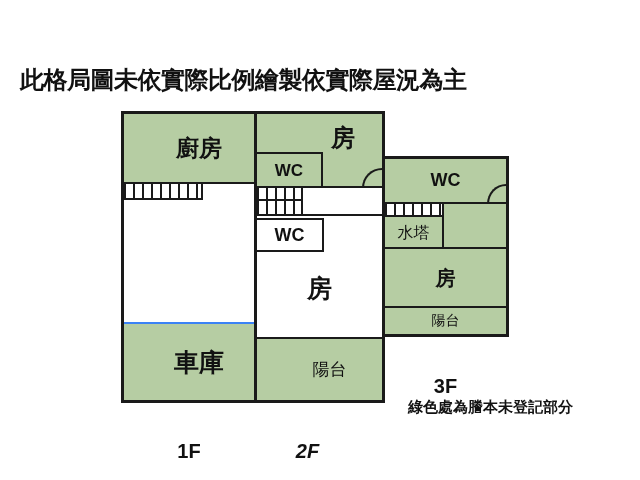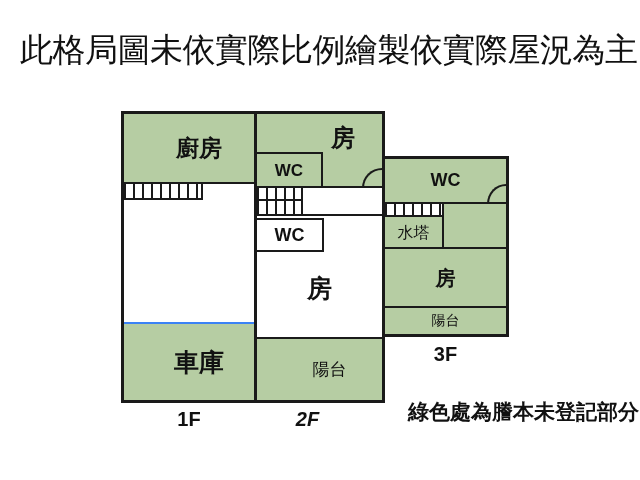--- a/index.html
+++ b/index.html
@@ -4,22 +4,22 @@
 <style>
   html,body{margin:0;padding:0;}
   body{
     width:640px;height:480px;position:relative;background:#ffffff;
     font-family:"Liberation Sans","DejaVu Sans",sans-serif;
     color:#111;overflow:hidden;
   }
   .abs{position:absolute;}
   
   .page-title{
-    position:absolute;left:20px;top:28px;
-    font-size:33px;font-weight:400;letter-spacing:-0.5px;white-space:nowrap;
+    position:absolute;left:20px;top:64px;
+    font-size:24px;font-weight:700;letter-spacing:-0.5px;white-space:nowrap;
   }
   
   .block{position:absolute;border:3px solid #1a1a1a;box-sizing:border-box;background:#fff;}
   .blk-1f{left:121px;top:111px;width:136px;height:292px;}
   .blk-2f{left:254px;top:111px;width:131px;height:292px;}
   .blk-3f{left:382px;top:156px;width:127px;height:181px;background:#b6cda3;}
   .area{position:absolute;left:0;right:0;box-sizing:border-box;display:flex;align-items:center;justify-content:center;}
   .green{background:#b6cda3;padding-left:20px;}
   
   .f1-kitchen{top:0;height:70px;border-bottom:2px solid #1a1a1a;font-size:23px;font-weight:700;}
@@ -48,25 +48,25 @@
   .hatch{
     position:absolute;background-color:#fff;box-sizing:border-box;
     background-image:repeating-linear-gradient(90deg,#1a1a1a 0,#1a1a1a 2px,transparent 2px,transparent 9px);
   }
   .f1-hatch.hatch{border-right:2px solid #1a1a1a;border-bottom:2px solid #1a1a1a;}
   
   .door-arc{position:absolute;box-sizing:border-box;border-top:2px solid #1a1a1a;border-left:2px solid #1a1a1a;border-top-left-radius:100%;}
   .f2-arc{right:0;top:54px;width:20px;height:20px;}
   .f3-arc{right:0;top:25px;width:19px;height:20px;}
   
-  .floor-label{position:absolute;text-align:center;font-size:20px;font-weight:700;}
+  .floor-label{position:absolute;text-align:center;font-size:20px;font-weight:700;margin-top:32px;}
   .fl-1{left:121px;top:408px;width:136px;}
   .fl-2{left:242px;top:408px;width:131px;font-style:italic;}
   .fl-3{left:382px;top:343px;width:127px;}
-  .note{position:absolute;left:408px;top:398px;font-size:21px;font-weight:600;white-space:nowrap;}
+  .note{position:absolute;left:408px;top:398px;font-size:15px;font-weight:600;white-space:nowrap;}
 </style>
 </head>
 <body>
 
 <div>
 
   <div class="page-title">此格局圖未依實際比例繪製依實際屋況為主</div>
 
   <div class="block blk-1f">
     <div class="area green f1-kitchen">

